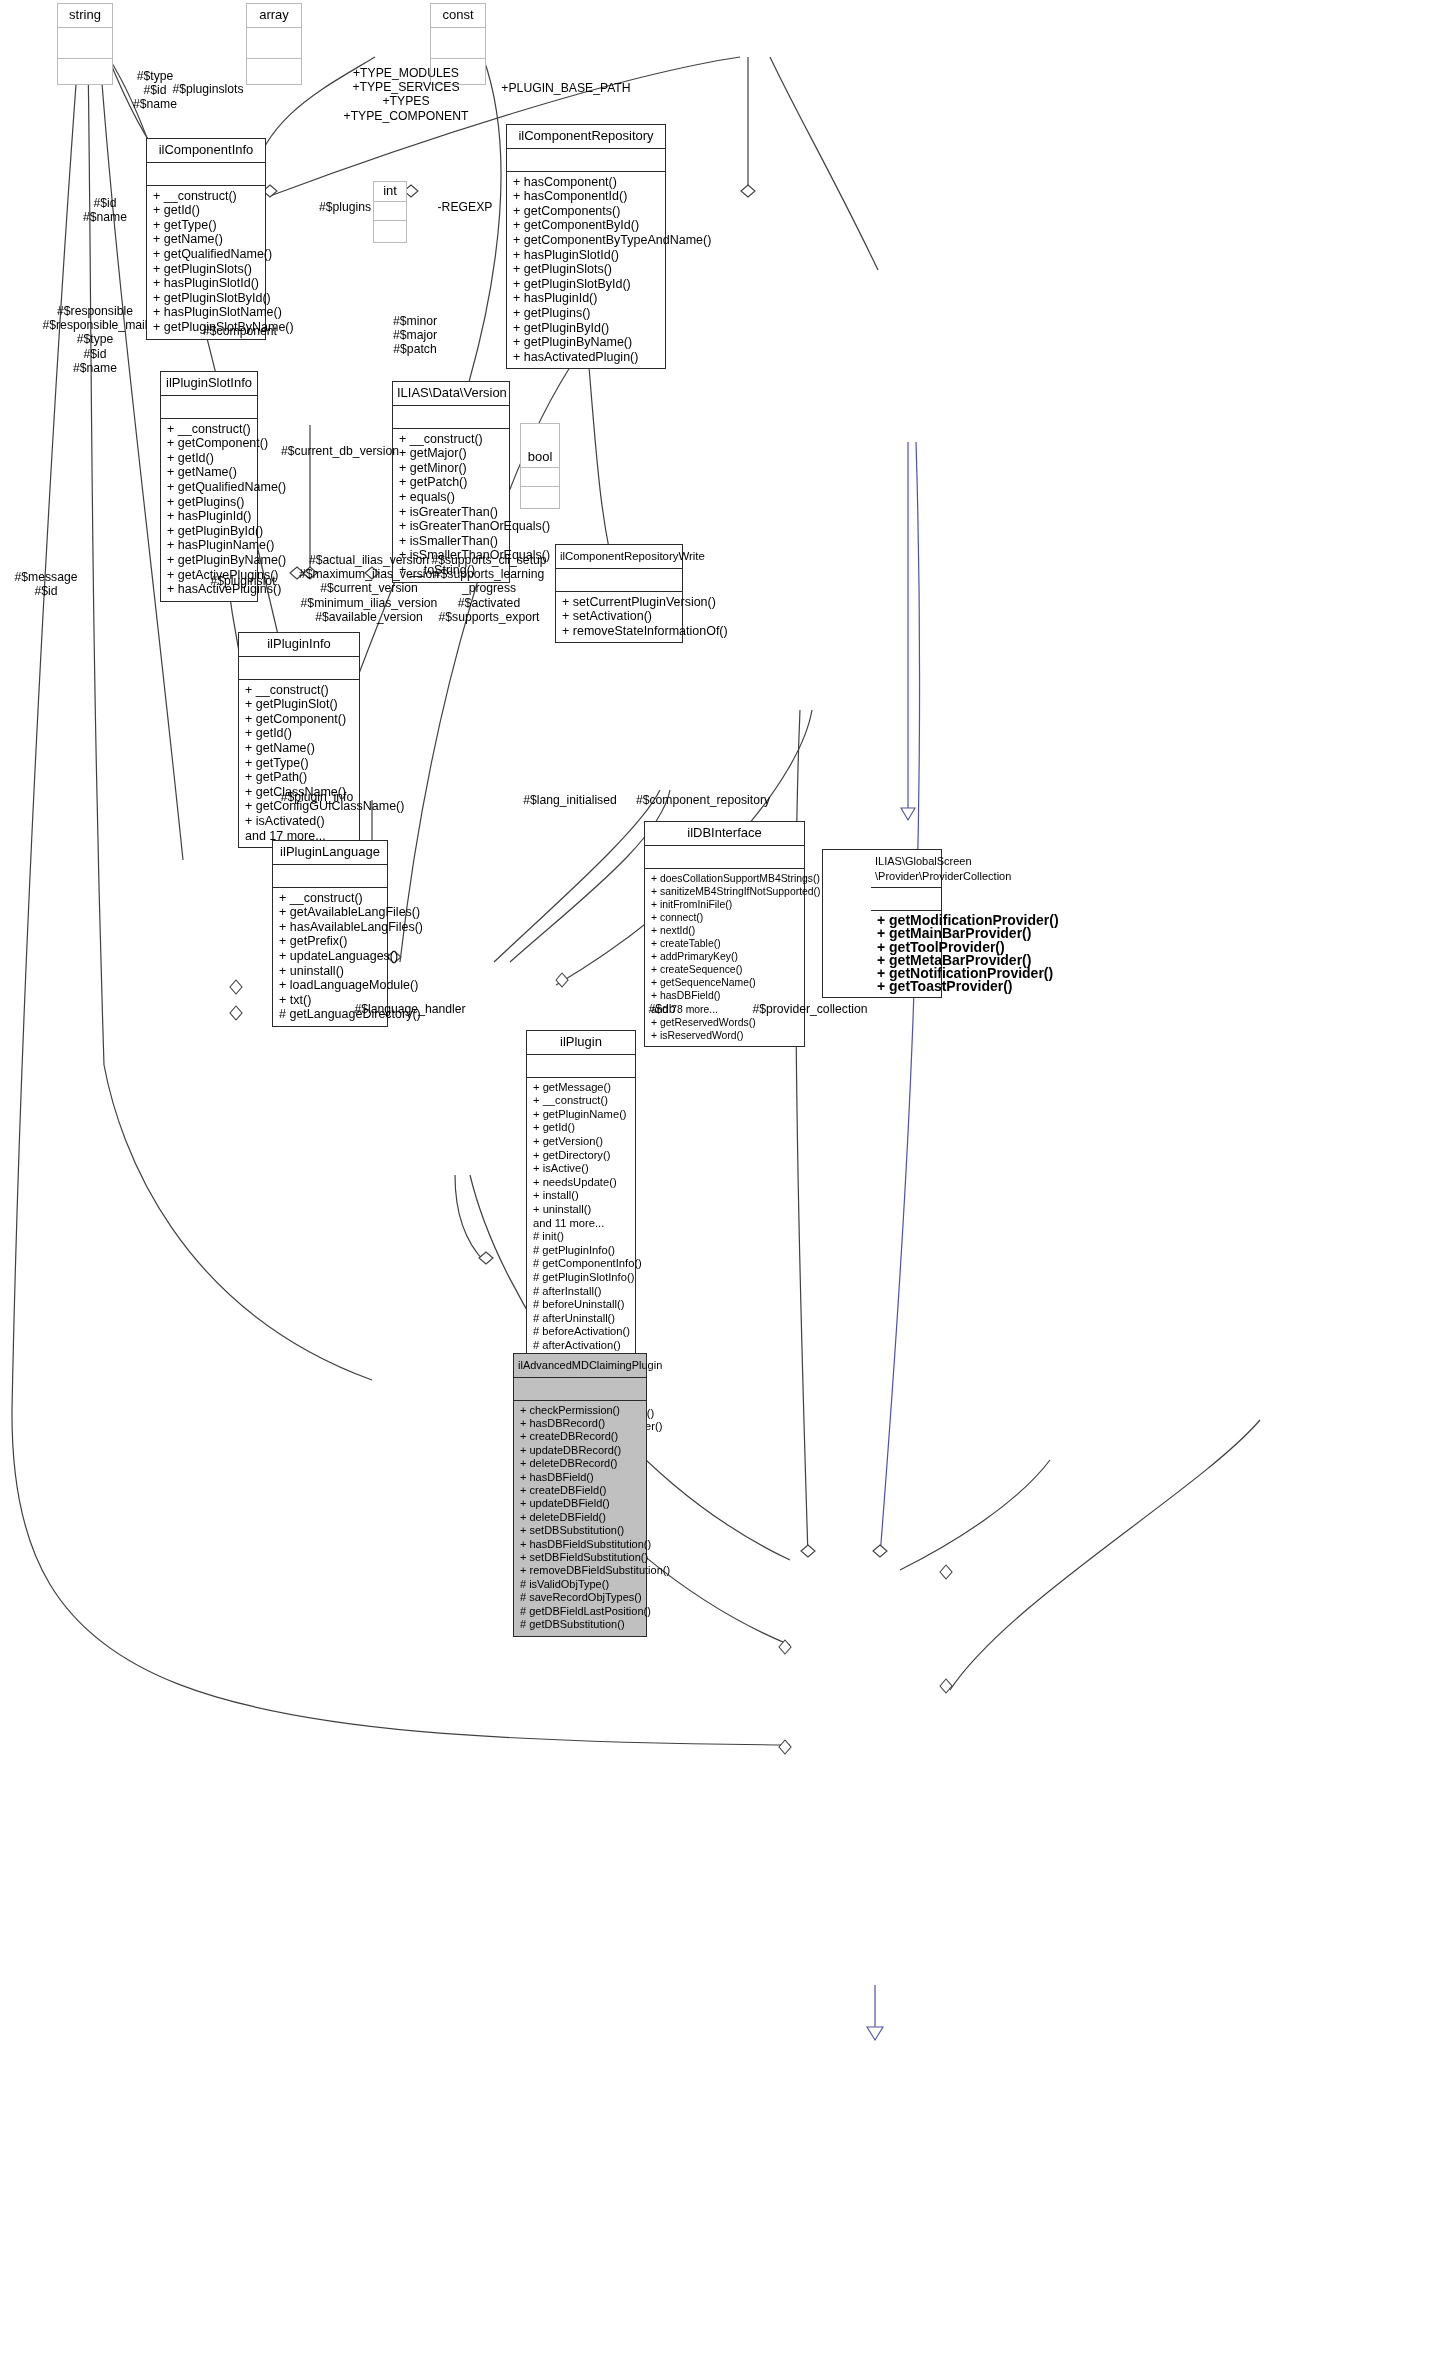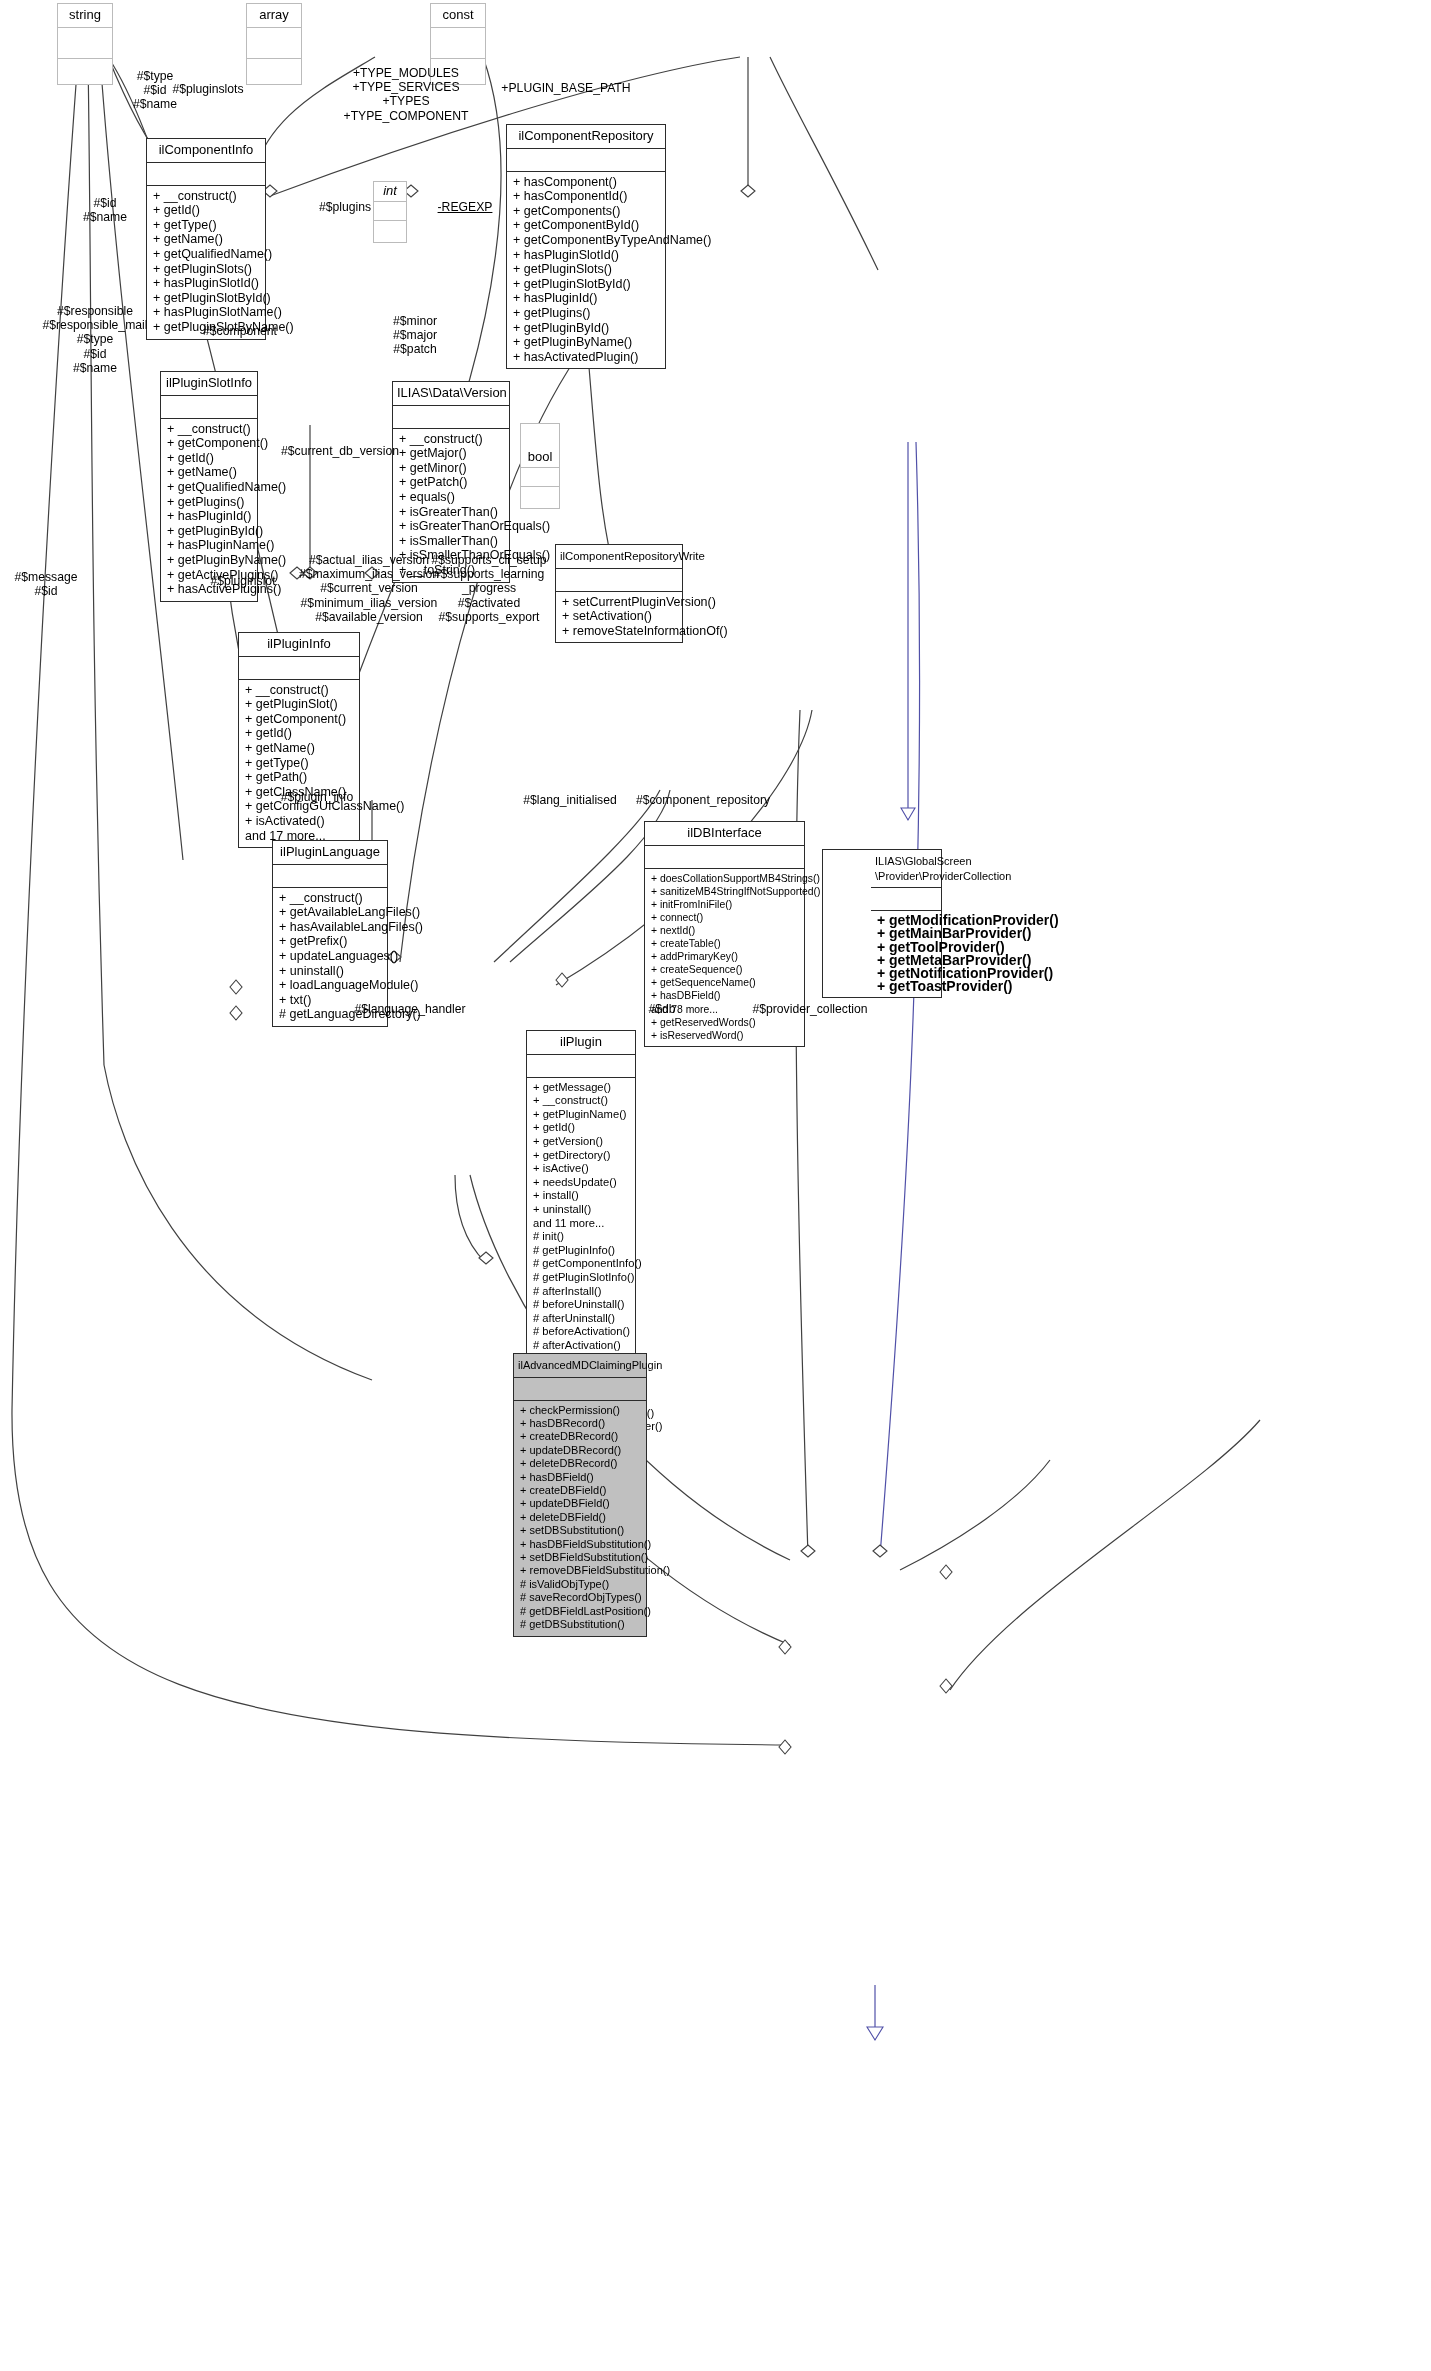--- a/index.html
+++ b/index.html
@@ -172,21 +172,21 @@
     <div class="attrs"></div>
     <div class="ops" style="min-height:18px"></div>
   </div>
 
   <div class="cls lite" style="left:430px; top:3px; width:56px;">
     <div class="title">const</div>
     <div class="attrs"></div>
     <div class="ops" style="min-height:18px"></div>
   </div>
 
-  <div class="cls lite" style="left:373px; top:181px; width:34px;font-style:italic;">
+  <div class="cls lite" style="left:373px; top:181px; width:34px;">
     <div class="title" style="padding:2px 2px;">int</div>
     <div class="attrs" style="min-height:14px"></div>
     <div class="ops" style="min-height:14px"></div>
   </div>
 
   <div class="cls lite" style="left:520px; top:423px; width:40px;">
     <div class="title" style="padding:2px 2px;margin-top:24px;">bool</div>
     <div class="attrs" style="min-height:14px"></div>
     <div class="ops" style="min-height:14px"></div>
   </div>
@@ -404,21 +404,21 @@
 #$name</div>
   <div class="lbl" style="left:158px; top:82px; width:100px;">#$pluginslots</div>
   <div class="lbl" style="left:336px; top:66px; width:140px;">+TYPE_MODULES
 +TYPE_SERVICES
 +TYPES
 +TYPE_COMPONENT</div>
   <div class="lbl" style="left:496px; top:81px; width:140px;">+PLUGIN_BASE_PATH</div>
   <div class="lbl" style="left:70px; top:196px; width:70px;">#$id
 #$name</div>
   <div class="lbl" style="left:310px; top:200px; width:70px;">#$plugins</div>
-  <div class="lbl" style="left:430px; top:200px; width:70px;text-decoration:underline;">-REGEXP</div>
+  <div class="lbl" style="left:430px; top:200px; width:70px;">-REGEXP</div>
   <div class="lbl" style="left:30px; top:304px; width:130px;">#$responsible
 #$responsible_mail
 #$type
 #$id
 #$name</div>
   <div class="lbl" style="left:195px; top:324px; width:90px;">#$component</div>
   <div class="lbl" style="left:380px; top:314px; width:70px;">#$minor
 #$major
 #$patch</div>
   <div class="lbl" style="left:280px; top:444px; width:120px;">#$current_db_version</div>

